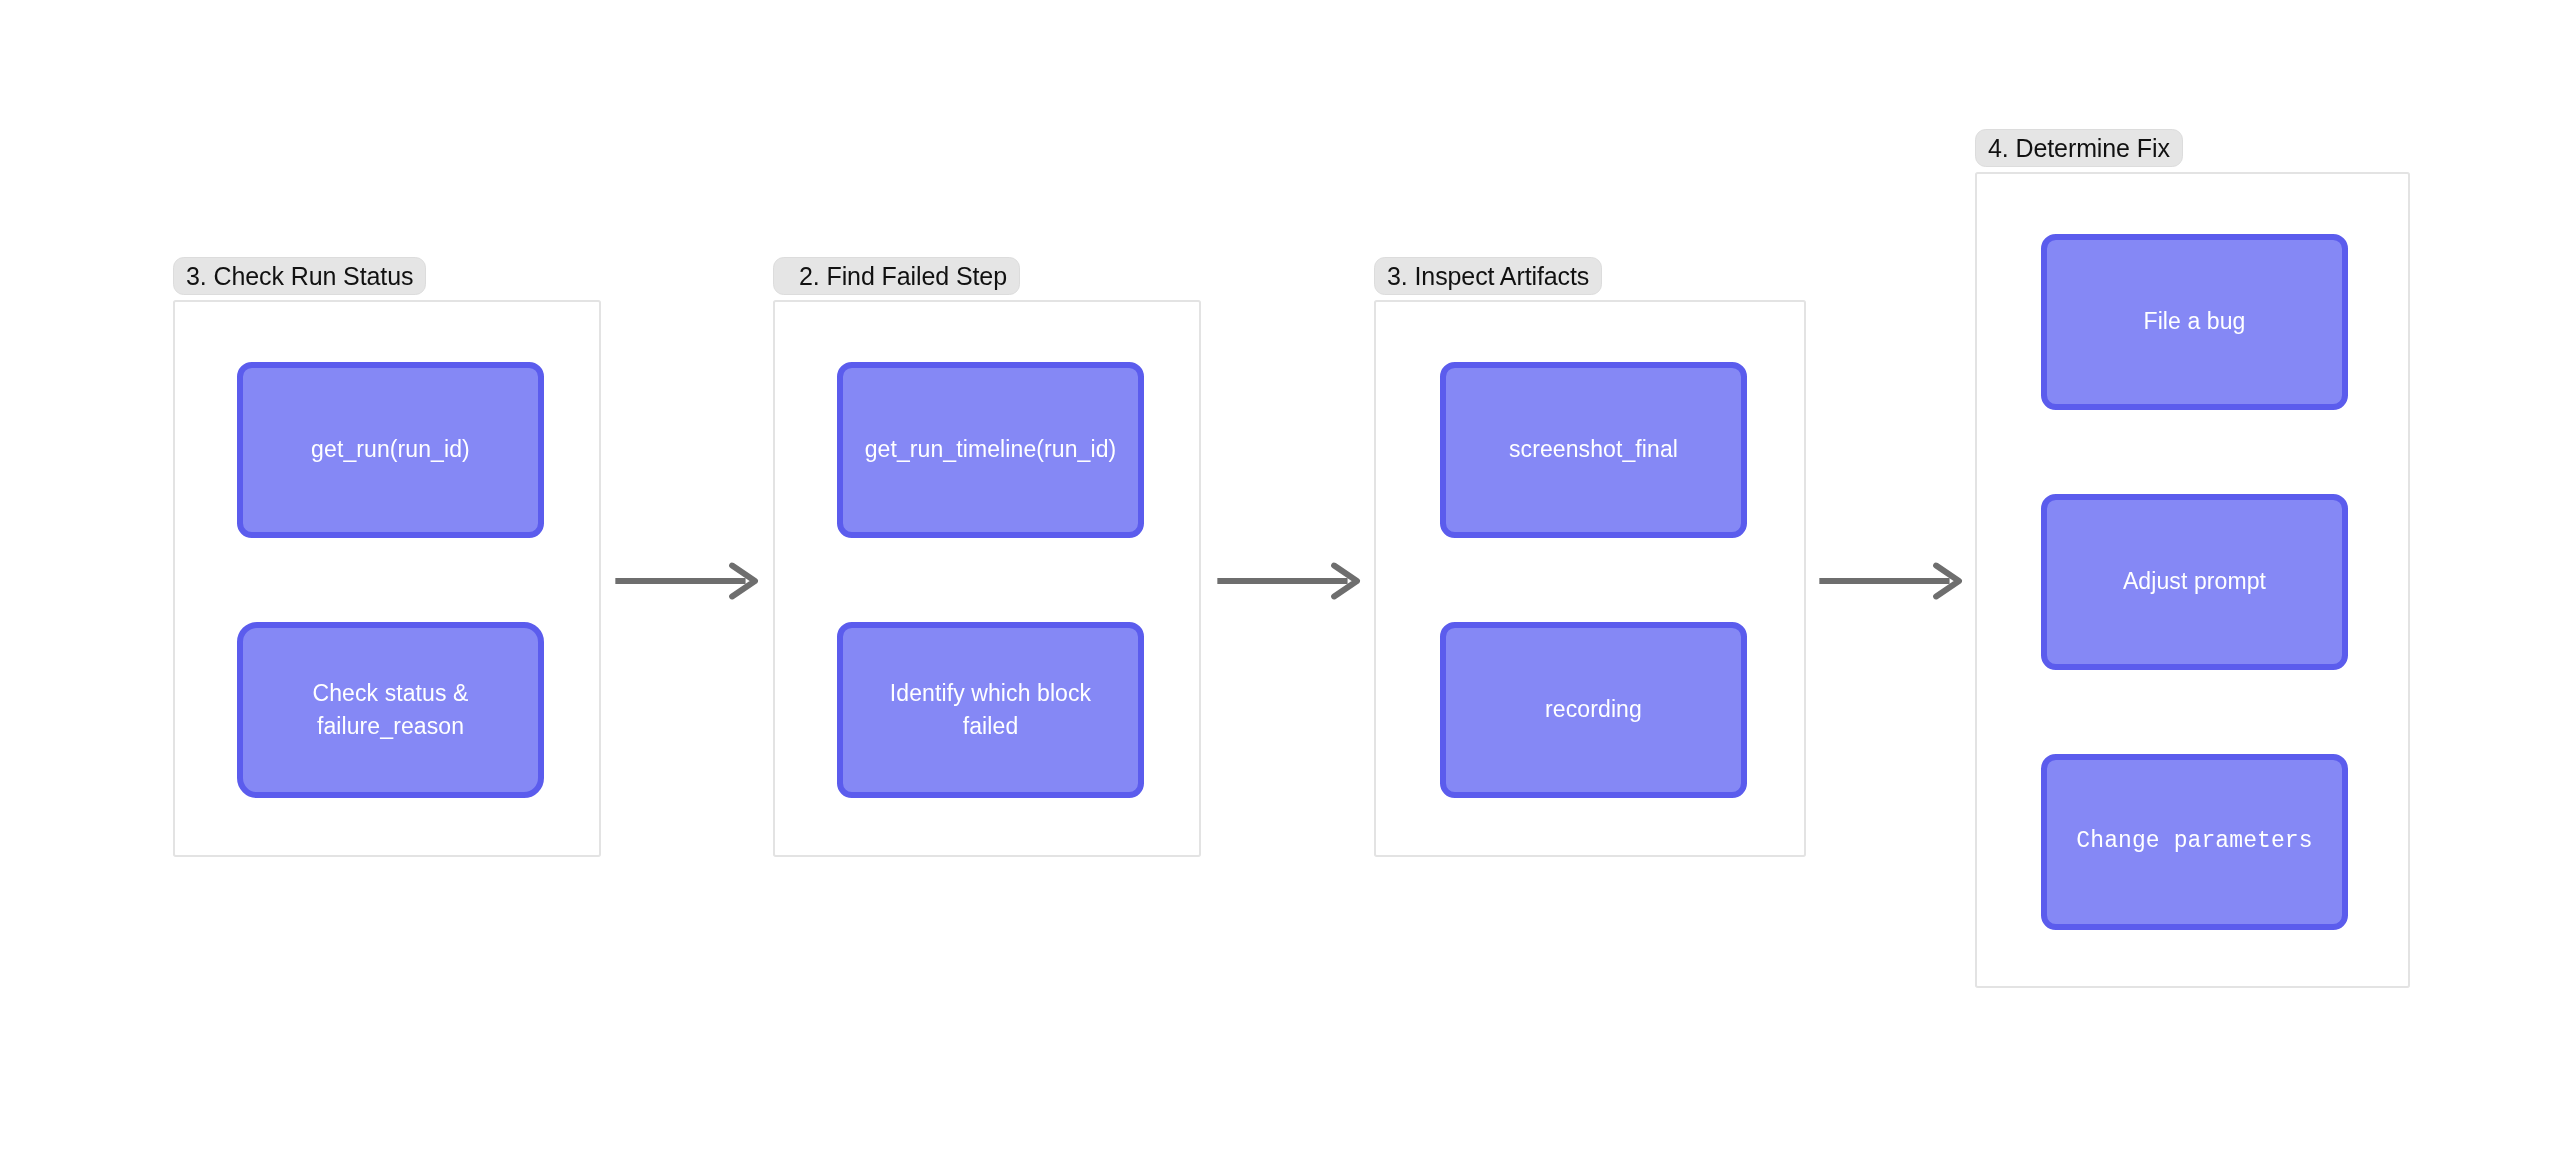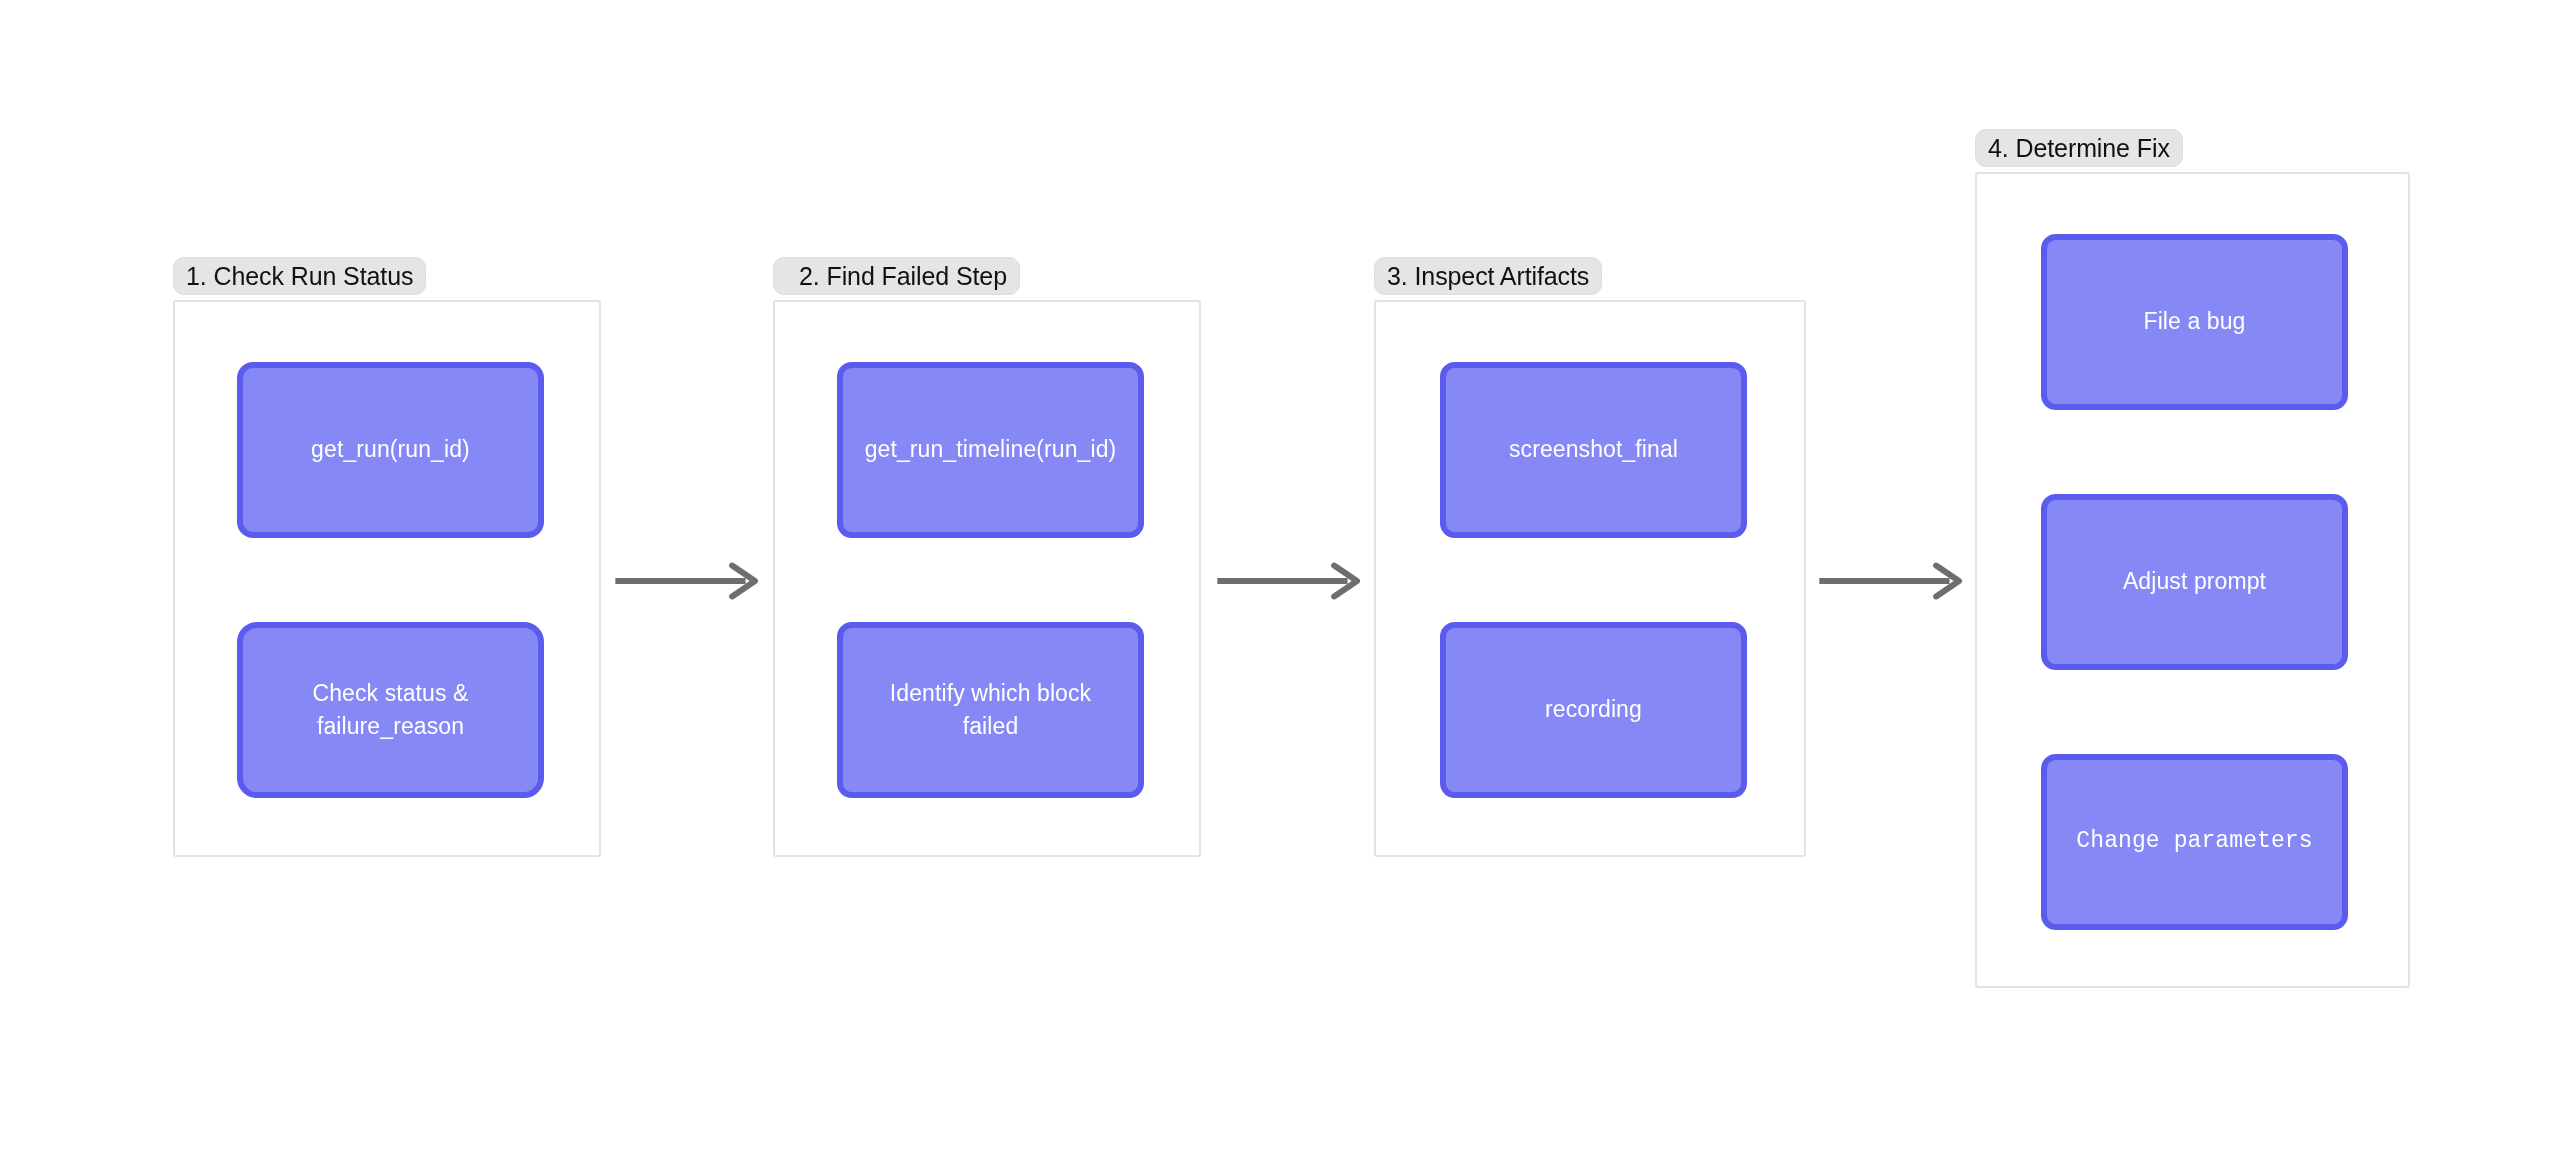--- a/index.html
+++ b/index.html
@@ -75,25 +75,25 @@
   .arrow svg {
     display: block;
     overflow: visible;
   }
 </style>
 </head>
 <body>
 
 <div class="canvas">
 
-  <div class="group-label" style="left:173px; top:257px;">1. Check Run Status</div>
+  <div class="group-label" style="left:173px; top:257px;">3. Check Run Status</div>
 
   <div class="group" style="left:173px; top:300px; width:428px; height:557px;">
 
-    <div class="node" style="left:62px; top:60px; width:307px; height:176px;border-radius:16px;">get_run(run_id)</div>
+    <div class="node" style="left:62px; top:60px; width:307px; height:176px;">get_run(run_id)</div>
 
     <div class="node" style="left:62px; top:320px; width:307px; height:176px;border-radius:20px;">Check status &amp; failure_reason</div>
   </div>
 
   <div class="arrow" style="left:614px; top:562px; width:145px; height:38px;">
     <svg width="145" height="38" viewBox="0 0 216 56" fill="none">
       <path d="M2 28 H196" stroke="#6e6e6e" stroke-width="9" stroke-linecap="butt"></path>
       <path d="M176 5 L210 28 L176 51" stroke="#6e6e6e" stroke-width="9" stroke-linecap="round" stroke-linejoin="round" fill="none"></path>
     </svg>
   </div>

